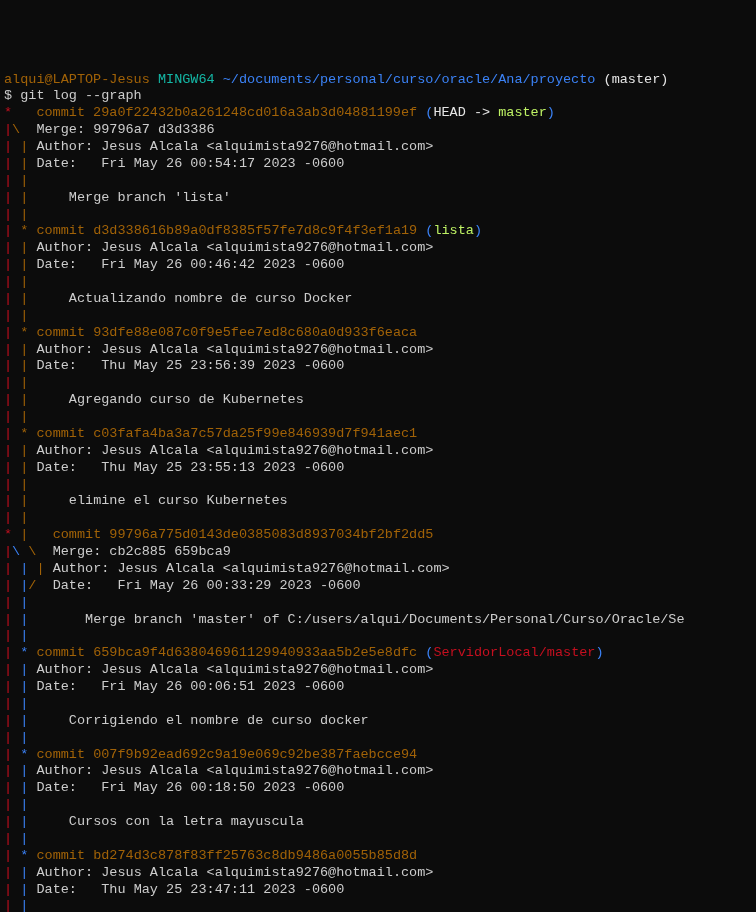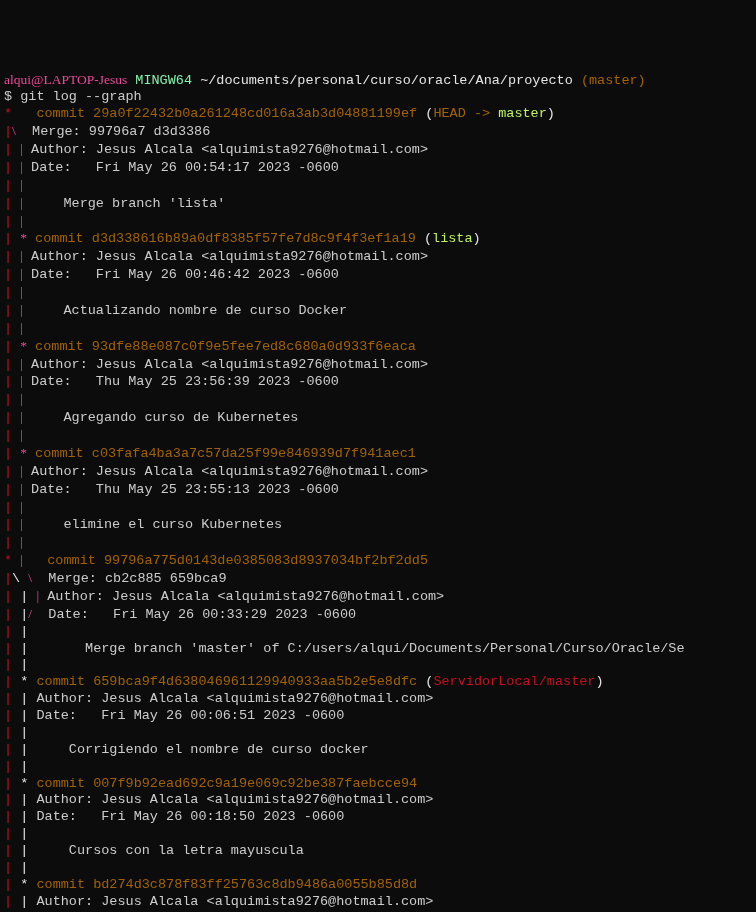--- a/index.html
+++ b/index.html
@@ -8,25 +8,25 @@
     font-family: 'Consolas', 'Courier New', monospace;
     font-size: 13.5px;
     line-height: 1.25;
     color: #cccccc;
     padding: 4px;
     white-space: pre;
     overflow: hidden;
     width: 756px;
     height: 912px;
   }
-  .green { color: #ec4899; font-family: Liberation Serif, serif; }
-  .magenta { color: #86efac; }
-  .yellow { color: #e5e5e5; margin-top: 12px; }
+  .green { color: #a16207; }
+  .magenta { color: #14b8a6; }
+  .yellow { color: #3b82f6; margin-top: 12px; }
   .dyellow { color: #a16207; }
-  .cyan { color: #a16207; }
+  .cyan { color: #e5e5e5; }
   .red { color: #c50f1f; }
   .white { color: #cccccc; font-family: Liberation Mono, monospace; }
   .lgreen { color: #bef264; }
   .line { display: block; }
 </style>
 </head>
 <body>
 
 
 

